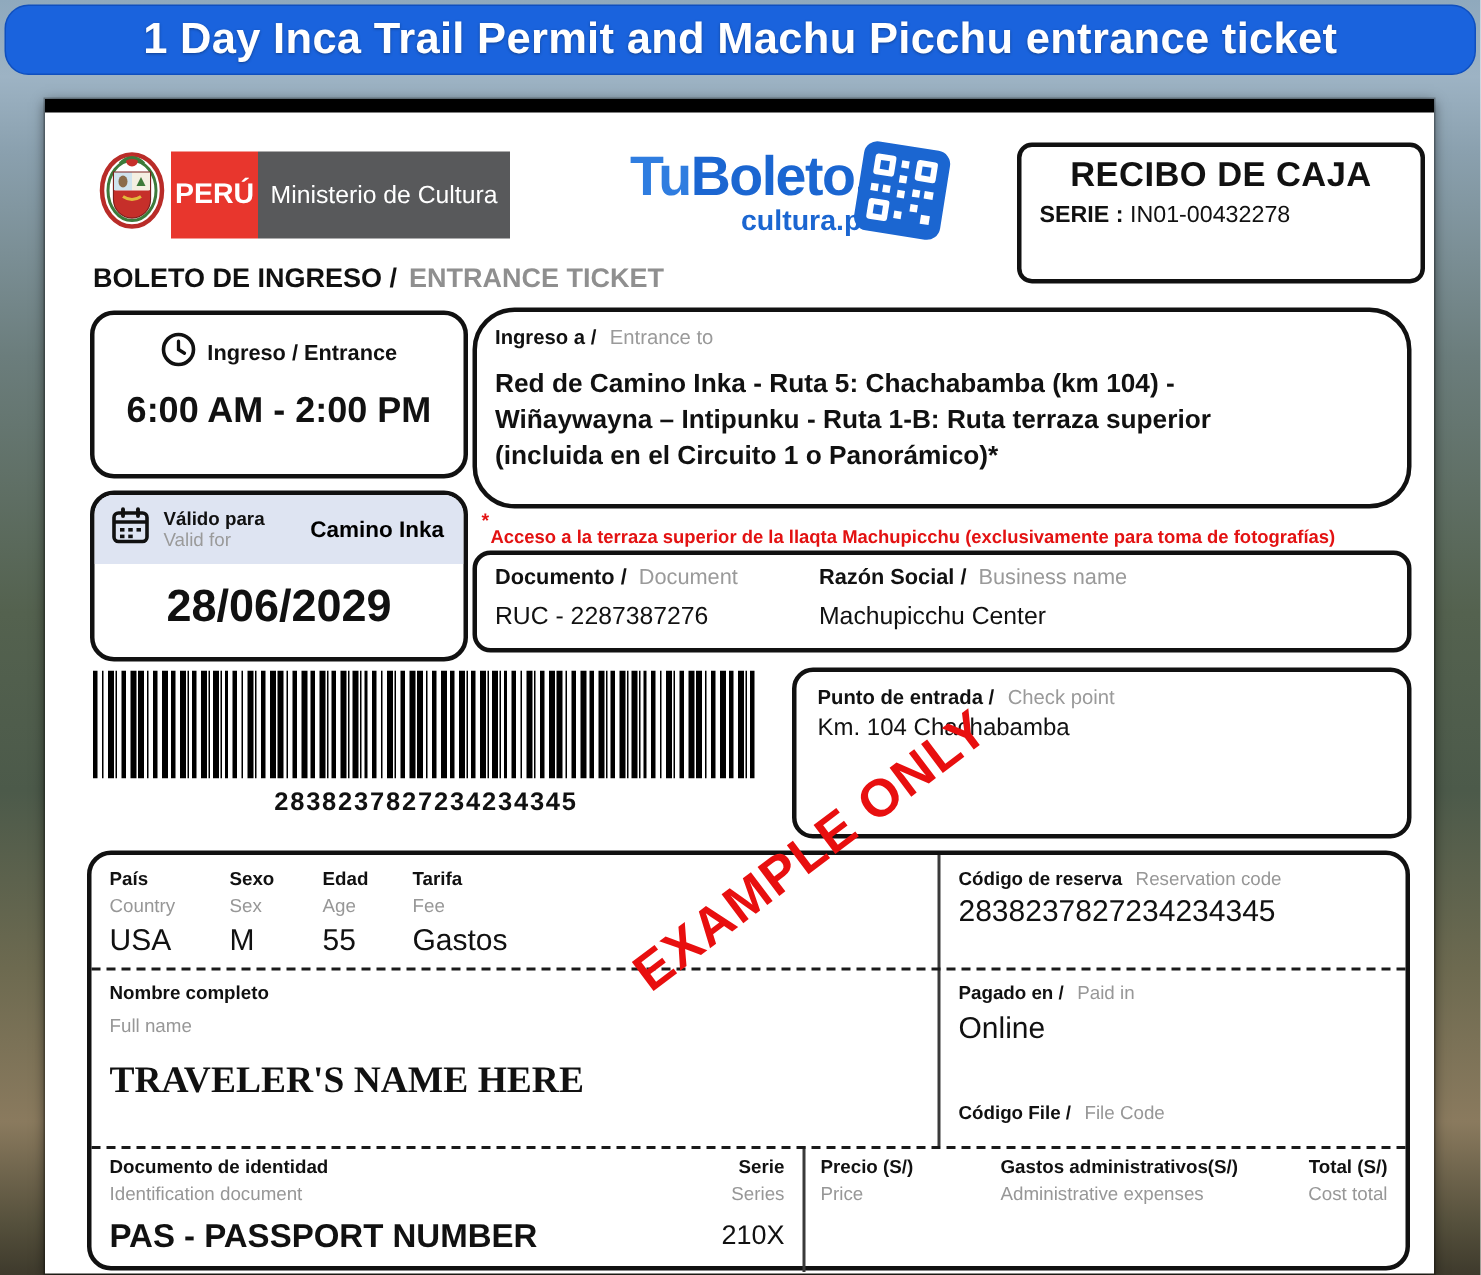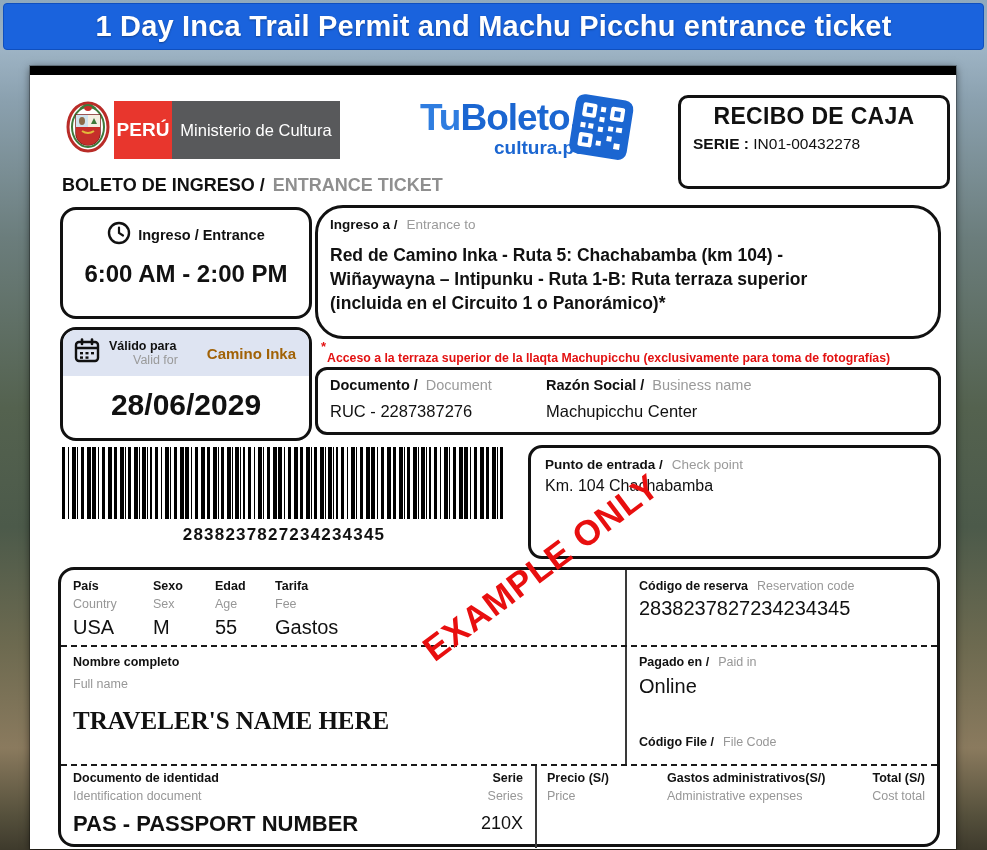--- a/index.html
+++ b/index.html
@@ -3,21 +3,21 @@
 <meta charset="utf-8">
 <style>
   html,body{margin:0;padding:0;}
   body{
     width:987px;height:850px;position:relative;overflow:hidden;
     font-family:"Liberation Sans", sans-serif;
     background:linear-gradient(180deg,#8fa9bd 0%,#9db3c4 6%,#8aa0ae 12%,#6b7d7c 28%,#54624f 48%,#4c5a4a 62%,#6d6a50 76%,#8a7a5e 88%,#55503c 96%,#3e3a2c 100%);
   }
   .banner{
     position:absolute;left:3px;top:3px;right:3px;height:45px;
-    background:#1a63dd;border-radius:4px;border:1px solid #0f4fbe;
+    background:#1a63dd;border-radius:16px;border:1px solid #0f4fbe;
     display:flex;align-items:center;justify-content:center;
     color:#fff;font-size:29px;font-weight:800;letter-spacing:.2px;
     text-shadow:0 1px 2px rgba(0,0,0,.35);
   }
   .card{
     position:absolute;left:30px;top:66px;width:926px;height:774px;
     background:#fff;border-top:9px solid #000;
     box-shadow:0 2px 8px rgba(0,0,0,.55), 0 0 0 1px rgba(0,0,0,.25);
   }
   .abs{position:absolute;}
@@ -49,22 +49,22 @@
   .to-box{left:285px;top:130px;width:626px;height:134px;border:3px solid #111;border-radius:28px;padding:9px 12px;box-sizing:border-box;}
   .lbl-row{display:flex;gap:9px;align-items:baseline;}
   .lbl-es{font-weight:800;color:#111;font-size:13.5px;}
   .lbl-en{color:#9a9a9a;font-size:13.5px;}
   .to-value{margin-top:11px;font-size:17.5px;font-weight:700;color:#111;line-height:1.38;white-space:pre-line;}
   
   .valid-box{left:30px;top:252px;width:246px;height:108px;border:3px solid #111;border-radius:16px;overflow:hidden;}
   .valid-strip{position:absolute;left:0;right:0;top:0;height:46px;background:#dee4f2;display:flex;align-items:center;}
   .valid-labels{margin-left:8px;line-height:1.15;}
   .valid-labels .a{font-size:12.5px;font-weight:800;color:#111;}
-  .valid-labels .b{font-size:12.5px;color:#9a9a9a;margin-left:24px;}
-  .valid-route{margin-left:auto;margin-right:13px;font-size:15px;font-weight:800;color:#a16207;}
+  .valid-labels .b{font-size:12.5px;color:#9a9a9a;}
+  .valid-route{margin-left:auto;margin-right:13px;font-size:15px;font-weight:800;color:#000000;}
   .valid-date{position:absolute;left:0;right:0;top:58px;text-align:center;font-size:30px;font-weight:800;color:#111;}
   
   .note-ast{left:291px;top:264px;color:#e31212;font-size:13px;font-weight:800;}
   .note-text{left:297px;top:276px;color:#e31212;font-size:12.3px;font-weight:700;}
   
   .doc-box{left:285px;top:292px;width:626px;height:68px;border:3px solid #111;border-radius:12px;padding:7px 12px;box-sizing:border-box;}
   .doc-col1{position:absolute;left:12px;top:7px;}
   .doc-col2{position:absolute;left:228px;top:7px;}
   .doc-lblrow{display:flex;gap:8px;align-items:baseline;}
   .doc-lbl-es{font-weight:800;color:#111;font-size:14.5px;}

